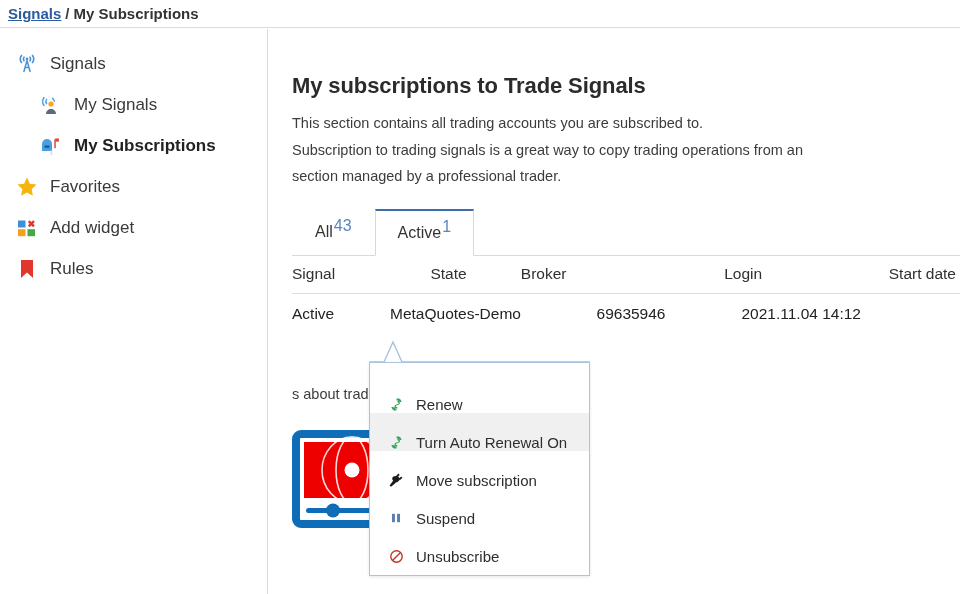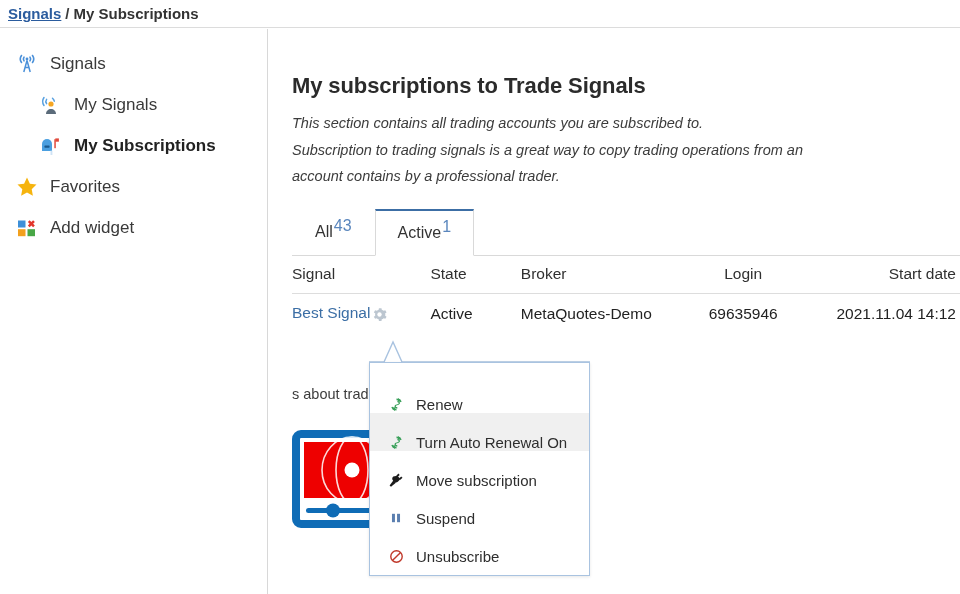--- a/index.html
+++ b/index.html
@@ -49,21 +49,21 @@
 
   
   .main {
     position: absolute; left: 269px; top: 29px; width: 691px; height: 565px;
     background: #fff; padding: 28px 0 0 23px;
   }
   .main h1 {
     margin: 16px 0 11px 0; font-size: 22px; font-weight: bold; color: #2b2b2b;
     letter-spacing: -0.1px;
   }
-  .intro { font-size: 14.5px; color: #3c3c3c; line-height: 1.83; max-width: 660px; font-style: italic; }
+  .intro { font-size: 14.5px; color: #3c3c3c; line-height: 1.83; max-width: 660px; }
 
   
   .tabs {
     position: relative; margin-top: 18px; height: 48px;
     width: 668px;
     border-bottom: 1px solid #d9d9d9;
     display: flex; align-items: flex-end;
   }
   .tab {
     position: relative; height: 46px; padding: 0 22px;
@@ -199,31 +199,39 @@
         <svg width="24" height="24" viewBox="0 0 24 24">
           <rect x="3" y="4.5" width="7.5" height="7" fill="#3d8fd8"></rect>
           <rect x="3" y="13.2" width="7.5" height="7" fill="#f2a01e"></rect>
           <rect x="12.5" y="13.2" width="7.5" height="7" fill="#48a746"></rect>
           <path d="M16.2 3.2l1.9 1.9 1.9-1.9 1.9 1.9-1.9 1.9 1.9 1.9-1.9 1.9-1.9-1.9-1.9 1.9-1.9-1.9 1.9-1.9-1.9-1.9z" fill="#e2362c" transform="translate(-0.3,1.2) scale(0.92)"></path>
         </svg>
       </span>
       <span class="side-label">Add widget</span>
     </div>
 
+    <div class="side-item">
+      <span class="side-ico">
+        <svg width="24" height="24" viewBox="0 0 24 24">
+          <path d="M6 3h12v18l-6-5.4L6 21z" fill="#e2362c"></path>
+        </svg>
+      </span>
+      <span class="side-label">Rules</span>
+    </div>
 
   </div>
 
   <div class="main">
 
     <h1>My subscriptions to Trade Signals</h1>
 
     <div class="intro">
       <div>This section contains all trading accounts you are subscribed to.</div>
       <div>Subscription to trading signals is a great way to copy trading operations from an</div>
-      <div>account contains by a professional trader.</div>
+      <div>section managed by a professional trader.</div>
     </div>
 
     <div class="tabs">
       <div class="tab">
         <span>All</span>
           <span class="cnt">43</span>
       </div>
       <div class="tab active">
         <span>Active</span>
           <span class="cnt">1</span>
@@ -232,29 +240,20 @@
 
     <div class="tbl">
       <div class="thead">
         <div class="c-signal">Signal</div>
         <div class="c-state">State</div>
         <div class="c-broker">Broker</div>
         <div class="c-login">Login</div>
         <div class="c-date">Start date</div>
       </div>
       <div class="trow">
-        <div class="c-signal">
-          <span class="sig-link">Best Signal</span><span class="gear-wrap">
-              <svg width="17" height="17" viewBox="0 0 24 24">
-                <path d="M12 8.4a3.6 3.6 0 1 0 0 7.2 3.6 3.6 0 0 0 0-7.2zm0 5.6a2 2 0 1 1 0-4 2 2 0 0 1 0 4z" fill="#9aa7b5"></path>
-                <path d="M20.2 12c0-.6-.1-1.1-.2-1.6l2-1.4-1.8-3.1-2.3.9c-.8-.7-1.7-1.2-2.7-1.5L14.8 3h-3.6l-.4 2.3c-1 .3-1.9.8-2.7 1.5l-2.3-.9L4 9l2 1.4c-.1.5-.2 1-.2 1.6s.1 1.1.2 1.6L4 15l1.8 3.1 2.3-.9c.8.7 1.7 1.2 2.7 1.5l.4 2.3h3.6l.4-2.3c1-.3 1.9-.8 2.7-1.5l2.3.9 1.8-3.1-2-1.4c.1-.5.2-1 .2-1.6z" fill="#b8c3ce" opacity="0.95"></path>
-                <circle cx="12" cy="12" r="3.1" fill="#ffffff"></circle>
-              </svg>
-            </span>
-        </div>
         <div class="c-state">Active</div>
         <div class="c-broker">MetaQuotes-Demo</div>
         <div class="c-login">69635946</div>
         <div class="c-date">2021.11.04 14:12</div>
       </div>
     </div>
 
     <div class="promo">s about trading signals on YouTube</div>
     <div class="promo-video">
       <svg width="120" height="98" viewBox="0 0 120 98">

